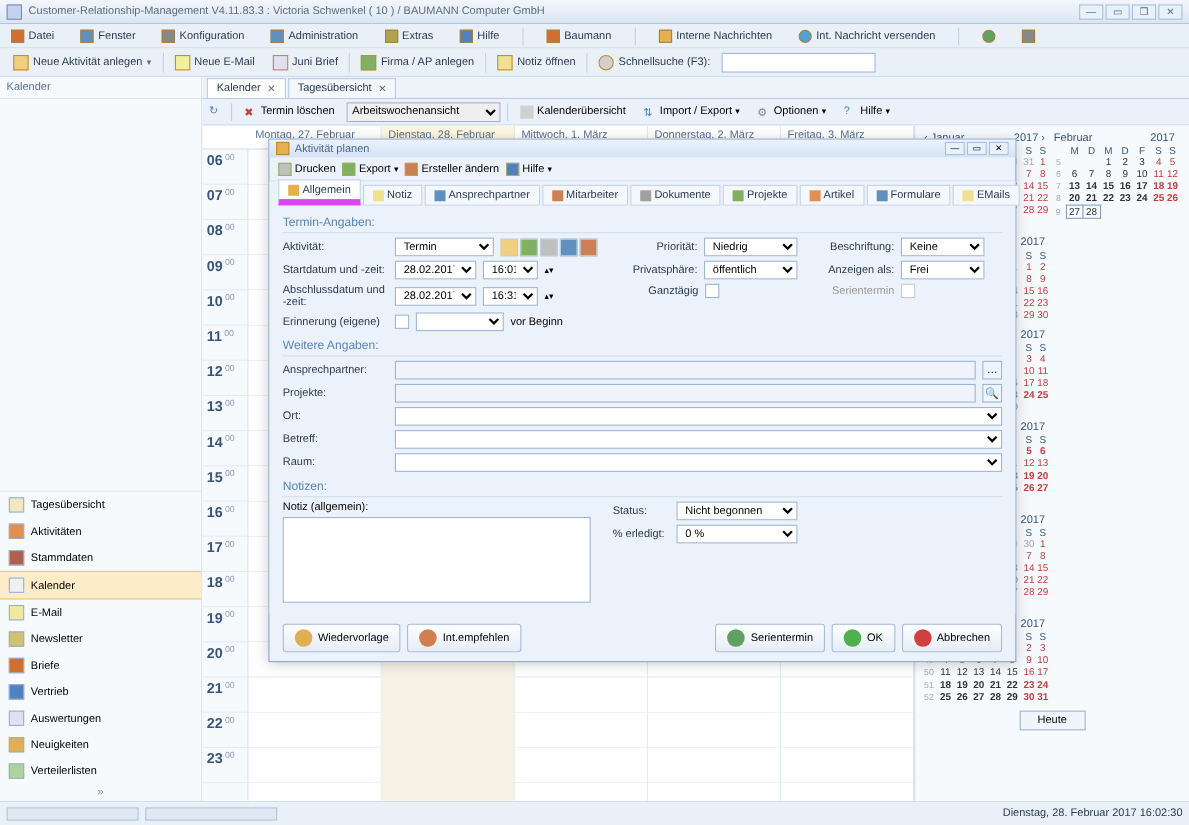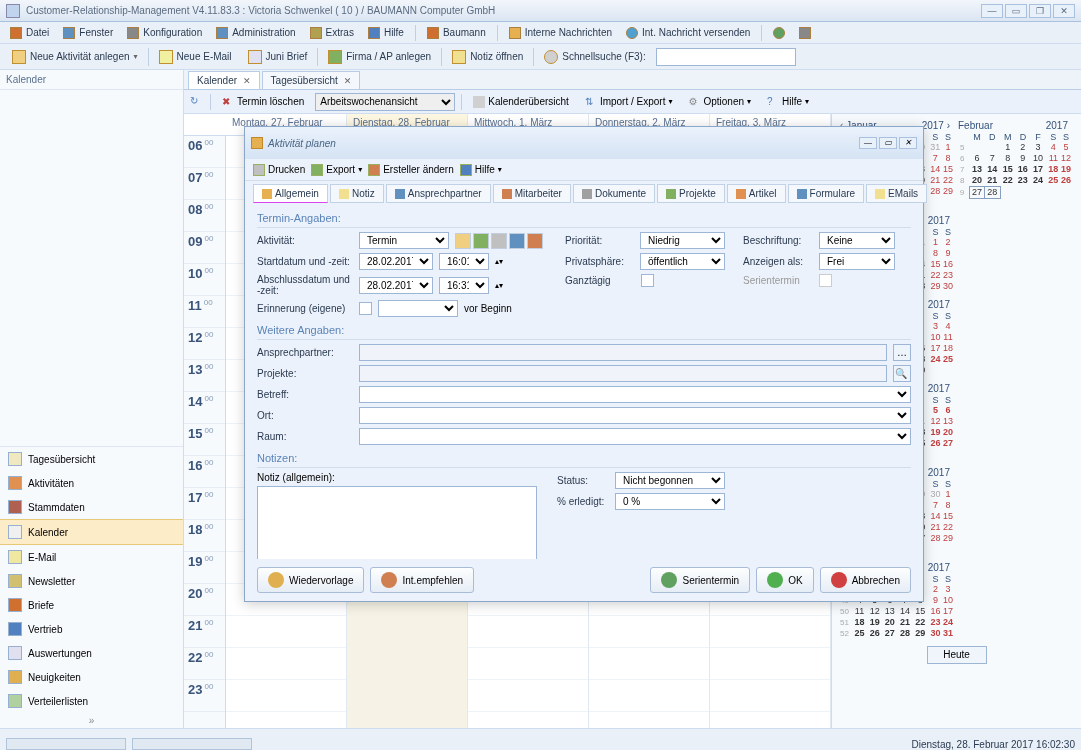--- a/index.html
+++ b/index.html
@@ -4,21 +4,21 @@
 <style>
 * { box-sizing: border-box; margin: 0; padding: 0; font-family: Tahoma, Arial, sans-serif; font-size: 10px; }
 body { background: #eaf0f8; width: 1081px; height: 750px; overflow: hidden; position: relative; }
 
 .titlebar { height: 22px; background: linear-gradient(#f2f6fb,#dbe6f3); display: flex; align-items: center; padding: 0 6px; border-bottom: 1px solid #a9c0de; }
 .titlebar .ico { width:14px;height:14px;background:#c0d4ee;border:1px solid #88a;margin-right:6px;}
 .titlebar-text { color:#5b6b80; }
 .winctrls { margin-left:auto; display:flex; gap:2px;}
 .winctrls span{width:22px;height:14px;border:1px solid #a9c0de;background:#e8f0fa;display:flex;align-items:center;justify-content:center;font-size:9px;color:#5b6b80;}
 
-.menubar { height:22px; background:#eaf0f8; display:flex; align-items:center; padding:0 4px; gap:2px; border-bottom:1px solid #cddcef;}
+.menubar { height:22px; background:#eaf0f8; display:flex; align-items:center; padding:0 4px; gap:12px; border-bottom:1px solid #cddcef;}
 .menubar .mitem { padding:2px 6px; display:flex; align-items:center; gap:4px; color:#2a3a50;}
 .menubar .mitem .mic{width:12px;height:12px;background:#d0a060;border:1px solid #aa8040;}
 .menubar .sep{width:1px;height:16px;background:#c0d0e4;margin:0 3px;}
 
 .toolbar2 { height:26px; background:#eaf0f8; display:flex; align-items:center; padding:0 6px; gap:4px; border-bottom:1px solid #cddcef;}
 .tbtn { padding:2px 6px; display:flex; align-items:center; gap:4px; color:#2a3a50;}
 .tbtn .tic{width:14px;height:14px;background:#f0d080;border:1px solid #c09030;}
 .tbtn .drop{font-size:8px;color:#666;}
 .toolbar2 input.search{height:18px;width:140px;border:1px solid #9db6d6;padding:0 3px;}
 
@@ -66,43 +66,43 @@
 .minical table{width:100%;border-collapse:collapse;}
 .minical th{color:#33527a;font-weight:normal;text-align:center;width:14.2%;font-size:9px;}
 .minical td{text-align:center;padding:0;font-size:9px;color:#333;line-height:11px;}
 .minical td.grey{color:#aaa;}
 .minical td.red{color:#c04040;}
 .minical td.bold{font-weight:bold;}
 .minical td.boxtoday{border:1px solid #88a0c0;}
 .minical .wk{color:#aaa;font-size:8px;}
 .heute-btn{display:block;margin:6px auto 0;width:60px;height:18px;border:1px solid #9db6d6;background:#f0f5fc;text-align:center;line-height:16px;}
 
-.statusbar{height:22px;background:#eaf0f8;border-top:1px solid #cddcef;display:flex;align-items:flex-end;padding:0 6px;}
+.statusbar{height:22px;background:#eaf0f8;border-top:1px solid #cddcef;display:flex;align-items:center;padding:0 6px;}
 .statusbar .prog{width:120px;height:12px;border:1px solid #b0c4dc;background:#e0e8f2;}
 .statusbar .datetext{margin-left:auto;color:#2a3a50;}
 
 
 .dialog{position:absolute;left:244px;top:126px;width:680px;height:476px;background:#ecf2fb;border:1px solid #8aa6c8;box-shadow:0 2px 12px rgba(0,0,0,.2);display:flex;flex-direction:column;}
-.dialog .dtitle{height:32px;background:linear-gradient(#eaf2fc,#d5e3f4);display:flex;align-items:center;padding:0 6px;font-style:italic;}
+.dialog .dtitle{height:16px;background:linear-gradient(#eaf2fc,#d5e3f4);display:flex;align-items:center;padding:0 6px;}
 .dialog .dtitle .dic{width:12px;height:12px;background:#e6b050;border:1px solid #c08828;margin-right:5px;}
 .dialog .dtitle .dt{color:#4a6684;}
 .dialog .dwctrls{margin-left:auto;display:flex;gap:2px;}
 .dialog .dwctrls span{width:18px;height:12px;border:1px solid #a9c0de;background:#e8f0fa;font-size:8px;text-align:center;}
 .dialog .dtoolbar{height:22px;display:flex;align-items:center;padding:0 8px;gap:6px;border-bottom:1px solid #d2deec;}
 .dialog .dbtn{display:flex;align-items:center;gap:3px;}
 .dialog .dbtn .dic2{width:12px;height:12px;background:#c8d8a8;border:1px solid #98b060;}
 .dialog .dtabs{height:22px;display:flex;padding:0 8px;gap:2px;align-items:flex-end;background:#ecf2fb;}
 .dialog .dtab{padding:3px 8px;border:1px solid #c2d2e6;background:#f4f8fd;display:flex;align-items:center;gap:3px;font-size:10px;color:#2a3a50;}
-.dialog .dtab.act{background:#fff;border-bottom:1px solid #d946ef;margin-top:18px;}
+.dialog .dtab.act{background:#fff;border-bottom:6px solid #d946ef;margin-top:18px;}
 .dialog .dtab .tic2{width:10px;height:10px;}
 .dialog .dbody{flex:1;background:#ecf2fb;padding:6px 12px;overflow:hidden;}
 .dialog .sect{color:#5a84b8;font-size:11px;padding:3px 0;border-bottom:1px solid #d2deec;margin-bottom:4px;}
 .formrow{display:flex;align-items:center;margin-bottom:4px;gap:6px;}
 .formrow label{width:96px;color:#2a3a50;}
-.formrow label.w70{width:70px;}
+.formrow label.w70{width:70px;text-align:right;}
 .formrow label.w52{width:52px;}
 .formrow select,.formrow input[type=text]{height:17px;border:1px solid #9db6d6;background:#fff;font-size:10px;padding:0 3px;}
 .formrow .combo{width:90px;}
 .formrow .date{width:74px;}
 .formrow .time{width:50px;}
 .formrow .checkbox{width:13px;height:13px;border:1px solid #9db6d6;background:#fff;display:inline-flex;align-items:center;justify-content:center;font-size:9px;color:#2a6a2a;}
 .iconbtns{display:flex;gap:2px;}
 .iconbtns span{width:16px;height:16px;border:1px solid #c0cee0;background:#f0d080;}
 .wide{flex:1;}
 .dialog textarea.notes{width:280px;height:78px;border:1px solid #9db6d6;background:#fff;resize:none;}
@@ -1024,25 +1024,25 @@
         <input type="text" class="wide" readonly="" style="background: rgb(240, 244, 250);">
         <span class="sidebtn">…</span>
       </div>
     <div class="formrow">
         <label>Projekte:</label>
         <input type="text" class="wide" readonly="" style="background: rgb(240, 244, 250);">
         <span class="sidebtn">🔍</span>
       </div>
 
     <div class="formrow">
+        <label>Ort:</label>
+        <select class="wide"><option></option></select>
+      </div>
+    <div class="formrow">
         <label>Betreff:</label>
-        <select class="wide"><option></option></select>
-      </div>
-    <div class="formrow">
-        <label>Ort:</label>
         <select class="wide"><option></option></select>
       </div>
     <div class="formrow">
         <label>Raum:</label>
         <select class="wide"><option></option></select>
       </div>
 
     <div class="sect">Notizen:</div>
     <div style="display:flex;gap:20px">
       <div>

